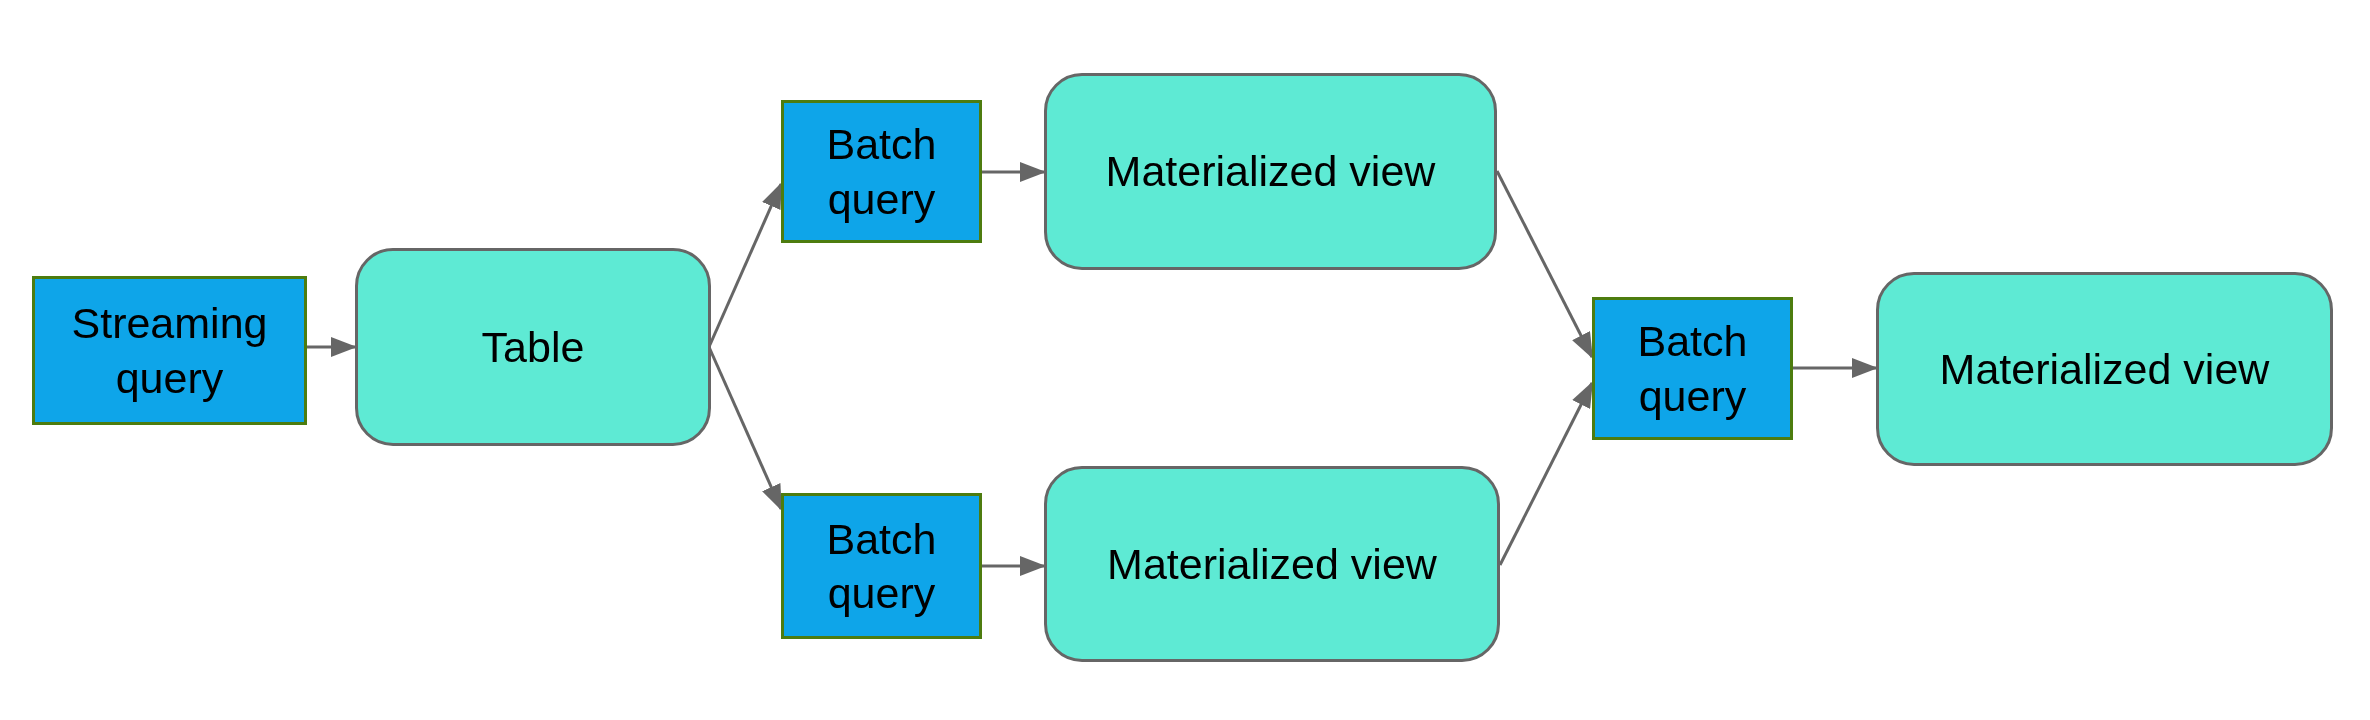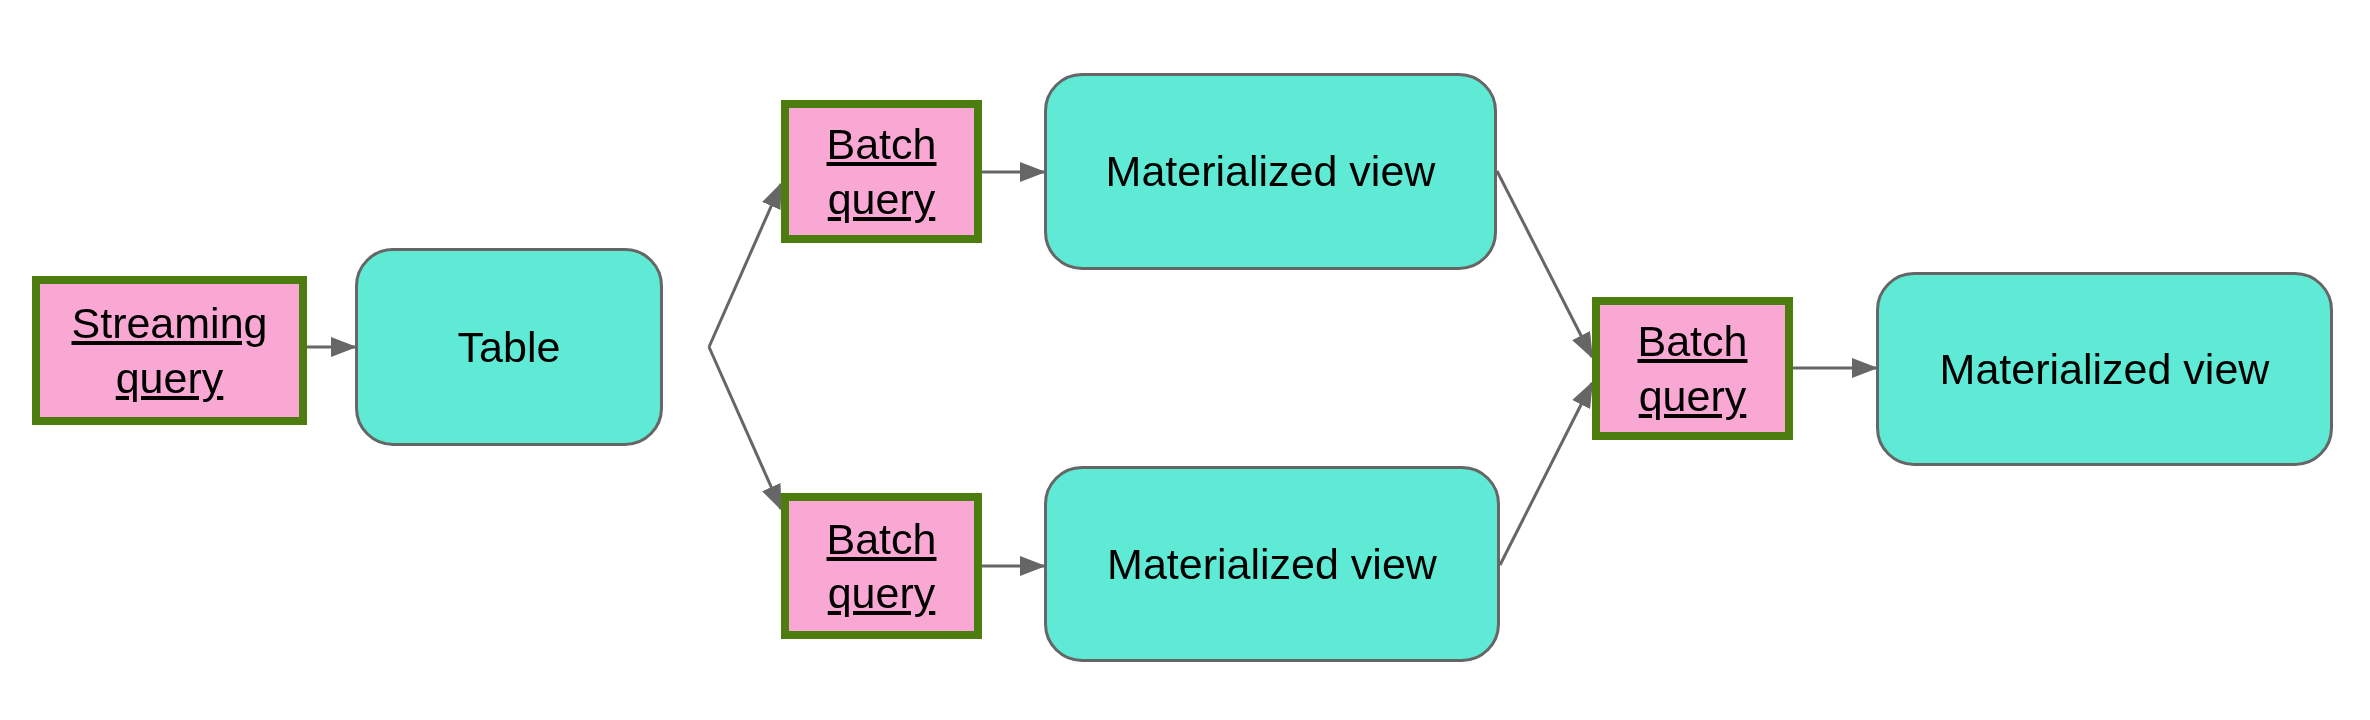--- a/index.html
+++ b/index.html
@@ -25,24 +25,23 @@
     display: flex;
     align-items: center;
     justify-content: center;
     text-align: center;
     color: #000000;
     font-size: 43px;
     line-height: 1.26;
     padding: 0 10px;
   }
   .node.query {
-    background: #f9a8d4;
-    border: 8px solid #4d7c0f;
+    background: #0ea5e9;
+    border: 3px solid #4d7c0f;
     border-radius: 0;
-    text-decoration: underline;
   }
   .node.view {
     background: #5eead4;
     border: 3px solid #666666;
     border-radius: 38px;
   }
   #edge-layer {
     position: absolute;
     left: 0;
     top: 0;
@@ -72,21 +71,21 @@
         <line x1="982" y1="566" x2="1044" y2="566" stroke="#666666" marker-end="url(#arrowhead)"></line>
         <line x1="1497" y1="171" x2="1592" y2="357" stroke="#666666" marker-end="url(#arrowhead)"></line>
         <line x1="1500" y1="565" x2="1592" y2="383" stroke="#666666" marker-end="url(#arrowhead)"></line>
         <line x1="1793" y1="368" x2="1876" y2="368" stroke="#666666" marker-end="url(#arrowhead)"></line>
       </g>
   </svg>
 
 <div class="node query" style="left: 32px; top: 276px; width: 275px; height: 149px;">
       <span>Streaming query</span>
     </div>
-    <div class="node view" style="left: 355px; top: 248px; width: 308px; height: 198px;">
+    <div class="node view" style="left: 355px; top: 248px; width: 356px; height: 198px;">
       <span>Table</span>
     </div>
     <div class="node query" style="left: 781px; top: 100px; width: 201px; height: 143px;">
       <span>Batch query</span>
     </div>
     <div class="node view" style="left: 1044px; top: 73px; width: 453px; height: 197px;">
       <span>Materialized view</span>
     </div>
     <div class="node query" style="left: 781px; top: 493px; width: 201px; height: 146px;">
       <span>Batch query</span>

